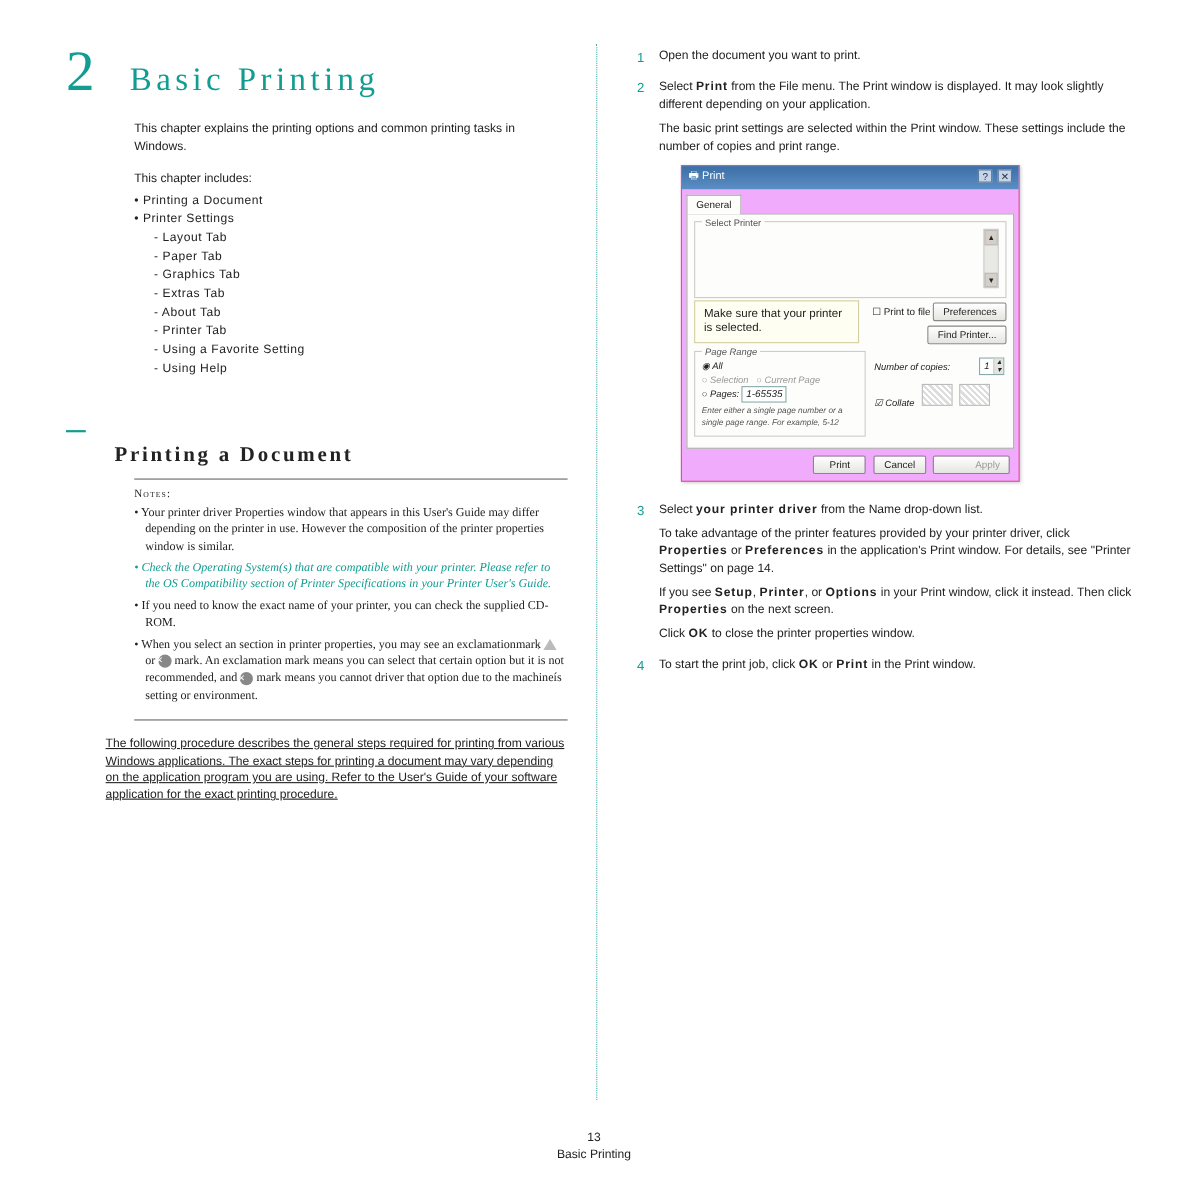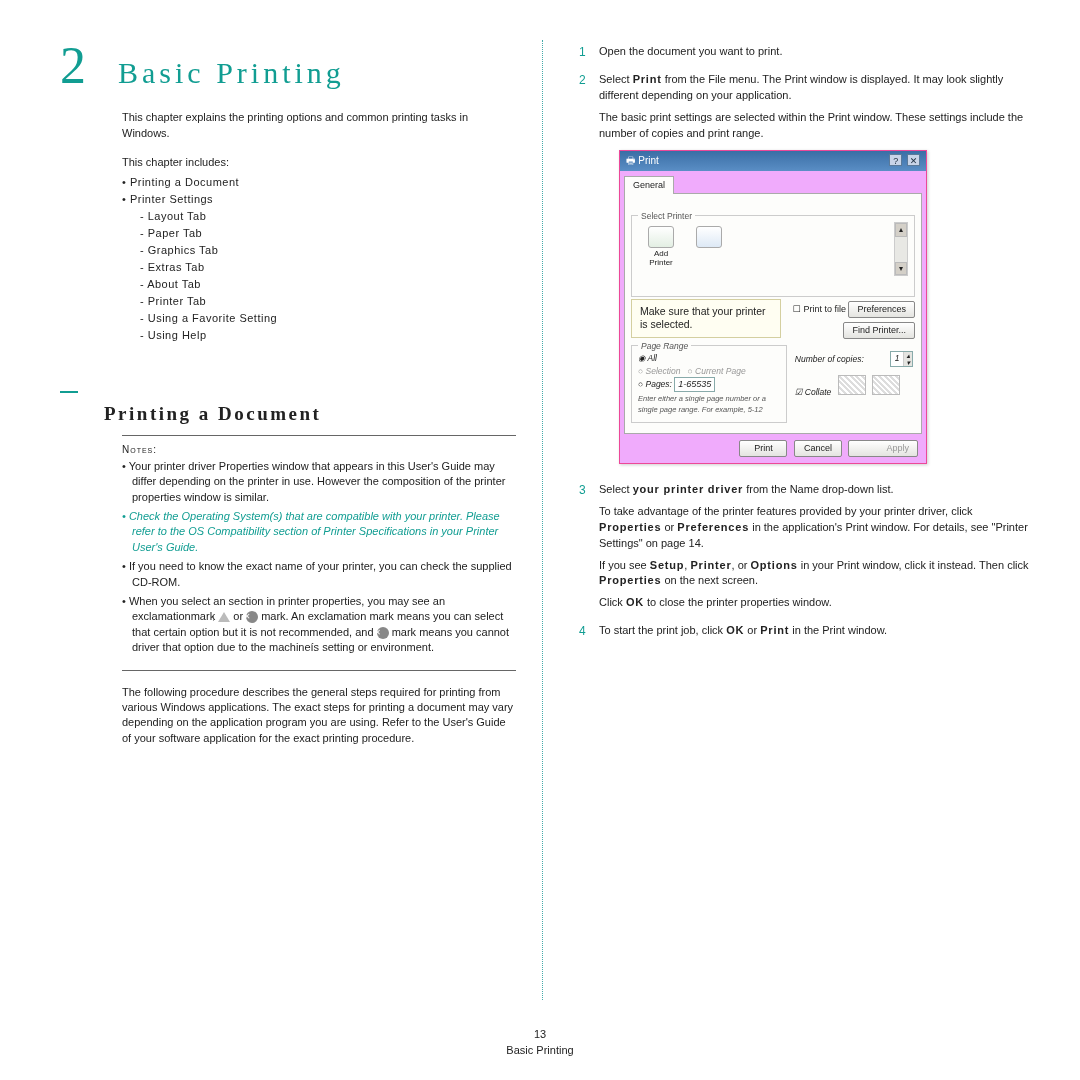--- a/index.html
+++ b/index.html
@@ -71,32 +71,33 @@
     font-family: Georgia, serif;
     letter-spacing: 2.5px;
     margin-left: 44px;
     margin-bottom:10px;
   }
   .notes-block {
     margin-left: 62px;
     border-top: 1px solid #666;
     border-bottom: 1px solid #666;
     padding: 8px 0 10px 0;
+    font-family: Liberation Serif, serif;
   }
   .notes-label {
     font-variant: small-caps;
     letter-spacing: 1px;
     font-size: 10px;
     margin-bottom:4px;
   }
   .notes-block ul { list-style: none; }
   .notes-block ul li { margin: 4px 0; line-height:1.4; padding-left: 10px; text-indent:-10px;}
   .notes-block ul li::before { content:"• ";}
   .italic-note { color:#119d92; font-style: italic;}
-  .body-p { margin-left: 62px; margin-top: 14px; line-height:1.4;}
+  .body-p { margin-left: 36px; margin-top: 14px; line-height:1.4;text-decoration:underline;}
   .icon-circle {
     display:inline-block; width:12px; height:12px; border-radius:50%;
     background:#888; color:#fff; font-size:8px; text-align:center; line-height:12px;
     vertical-align:middle;
   }
   .icon-tri {
     display:inline-block; width:0; height:0;
     border-left:6px solid transparent; border-right:6px solid transparent;
     border-bottom:10px solid #bbb; vertical-align:middle; position:relative;
   }
@@ -245,34 +246,26 @@
             <div class="dlg-title">
               <span>🖶 <span>Print</span></span>
               <span class="ctrls">
                 <span>?</span>
                 <span>✕</span>
               </span>
             </div>
             <div class="dlg-body">
               <span class="dlg-tab">General</span>
               <div class="dlg-inner">
-                <div class="grp" style="height:82px;margin-top:15px;">
+                <div class="grp" style="height:70px;">
                   <span class="grp-label">Select Printer</span>
                   <div class="scroll-rail">
                       <span>▴</span>
                       <span>▾</span>
                     </div>
-                  <div class="printer-icons">
-                    <div class="picon">
-                      <div class="pic"></div><span>Add Printer</span>
-                    </div>
-                    <div class="picon">
-                      <div class="pic" style="background:linear-gradient(#fff,#dde9f5);"></div>
-                    </div>
-                  </div>
                 </div>
                 <div class="row" style="align-items:center;">
                   <div class="callout">Make sure that your printer is selected.</div>
                   <div style="text-align:right; flex:1;">
                     <div style="margin-bottom:4px;"><span class="chk">Print to file</span>
                       <span class="btn">Preferences</span></div>
                     <div><span class="btn">Find Printer...</span></div>
                   </div>
                 </div>
                 <div class="row" style="margin-top:6px; align-items:flex-start;font-style:italic;">

